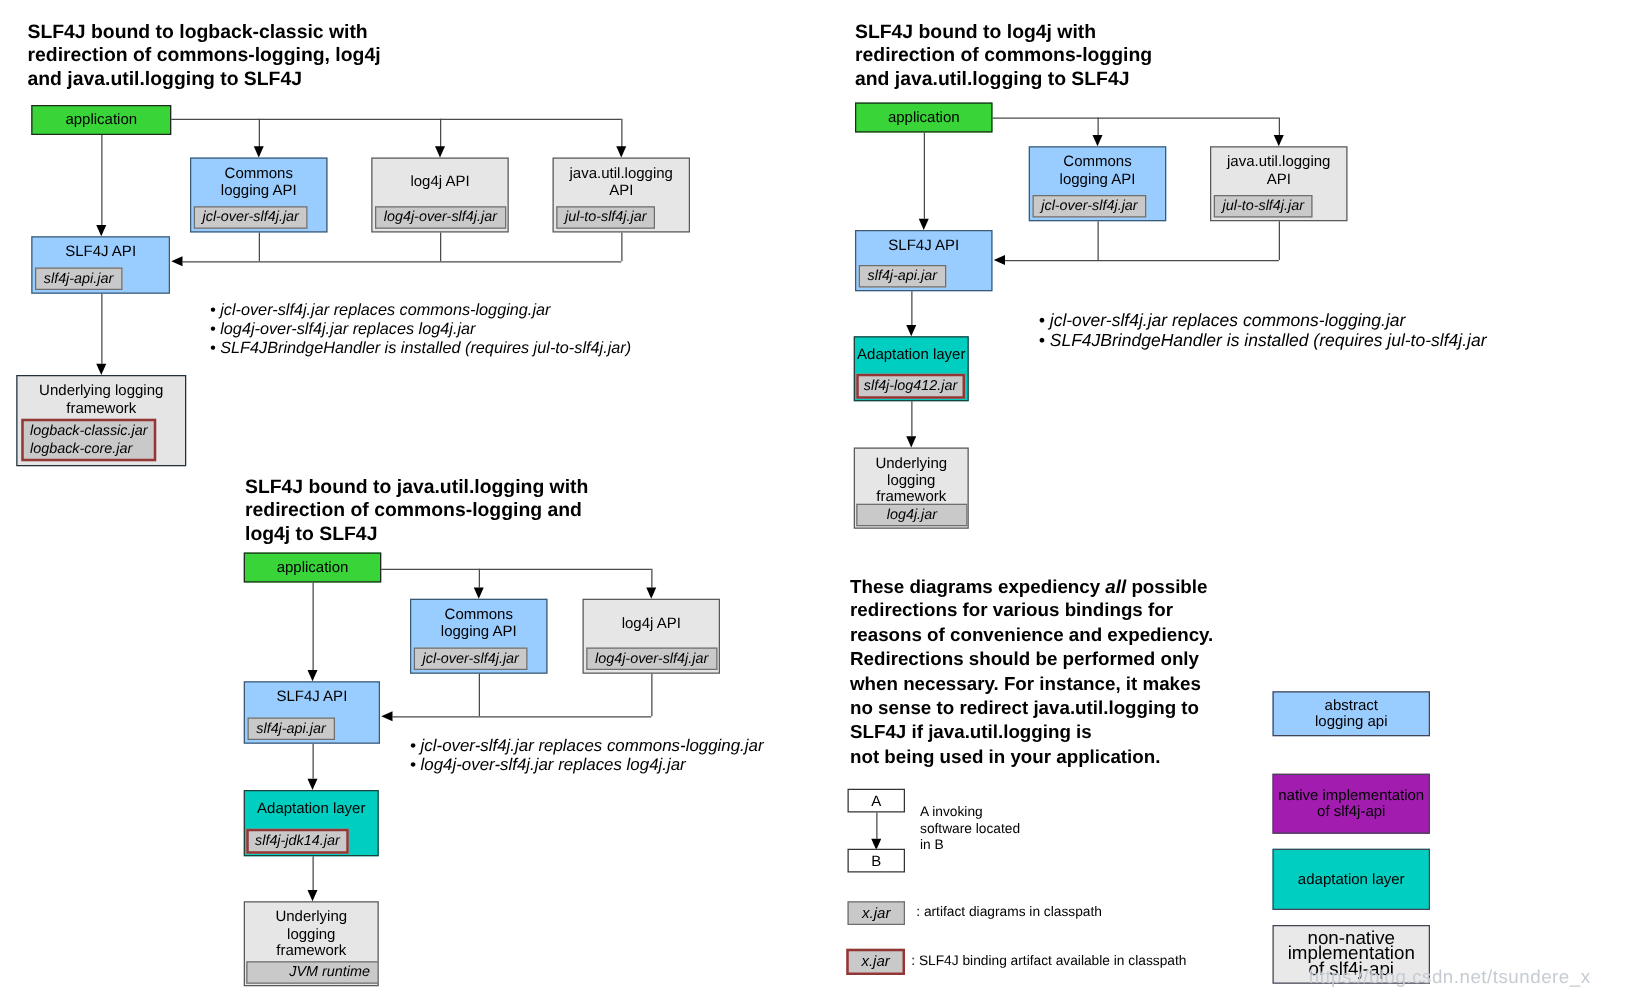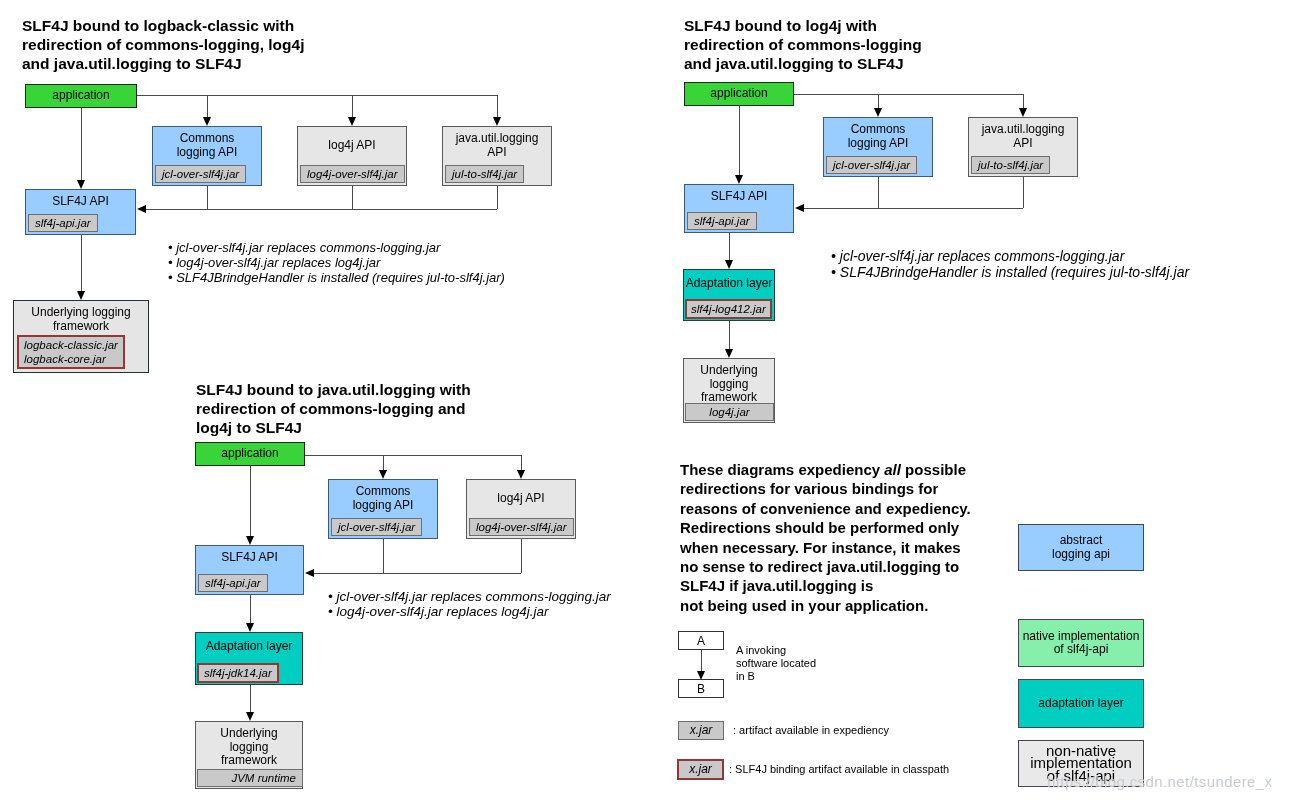--- a/index.html
+++ b/index.html
@@ -238,28 +238,28 @@
   <div>
     <div class="lgbox" style="left:678px;top:631px;width:46px;height:19px;line-height:18px;">A</div>
     <div class="vl" style="left:701px;top:650px;height:21px;"></div>
     <div class="ad" style="left:697px;top:671px;"></div>
     <div class="lgbox" style="left:678px;top:679px;width:46px;height:19px;line-height:18px;">B</div>
     <div class="lgtext" style="left:736px;top:644px;">A invoking
 software located
 in B</div>
 
     <div class="lgjar" style="left:678px;top:721px;width:46px;height:19px;">x.jar</div>
-    <div class="lgtext" style="left:733px;top:724px;">: artifact available in expediency</div>
+    <div class="lgtext" style="left:733px;top:724px;">: artifact diagrams in classpath</div>
 
     <div class="lgjar red" style="left:677px;top:759px;width:47px;height:21px;">x.jar</div>
     <div class="lgtext" style="left:729px;top:763px;">: SLF4J binding artifact available in classpath</div>
 
-    <div class="cat" style="left: 1018px; top: 524px; width: 126px; height: 47px; background: rgb(153, 204, 255);">abstract
+    <div class="cat" style="left: 1018px; top: 553px; width: 126px; height: 36px; background: rgb(153, 204, 255);">abstract
 logging api</div>
-    <div class="cat" style="left: 1018px; top: 619px; width: 126px; height: 48px; background: #86efac;">native implementation
+    <div class="cat" style="left: 1018px; top: 619px; width: 126px; height: 48px; background: #a21caf;">native implementation
 of slf4j-api</div>
     <div class="cat" style="left: 1018px; top: 679px; width: 126px; height: 49px; background: rgb(0, 206, 192);">adaptation layer</div>
     <div class="cat small" style="left: 1018px; top: 740px; width: 126px; height: 47px; background: rgb(233, 233, 233);">non-native implementation
 of slf4j-api</div>
   </div>
 
   <div class="watermark" style="left:1047px;top:773px;">https://blog.csdn.net/tsundere_x</div>
 
 </div>
 

